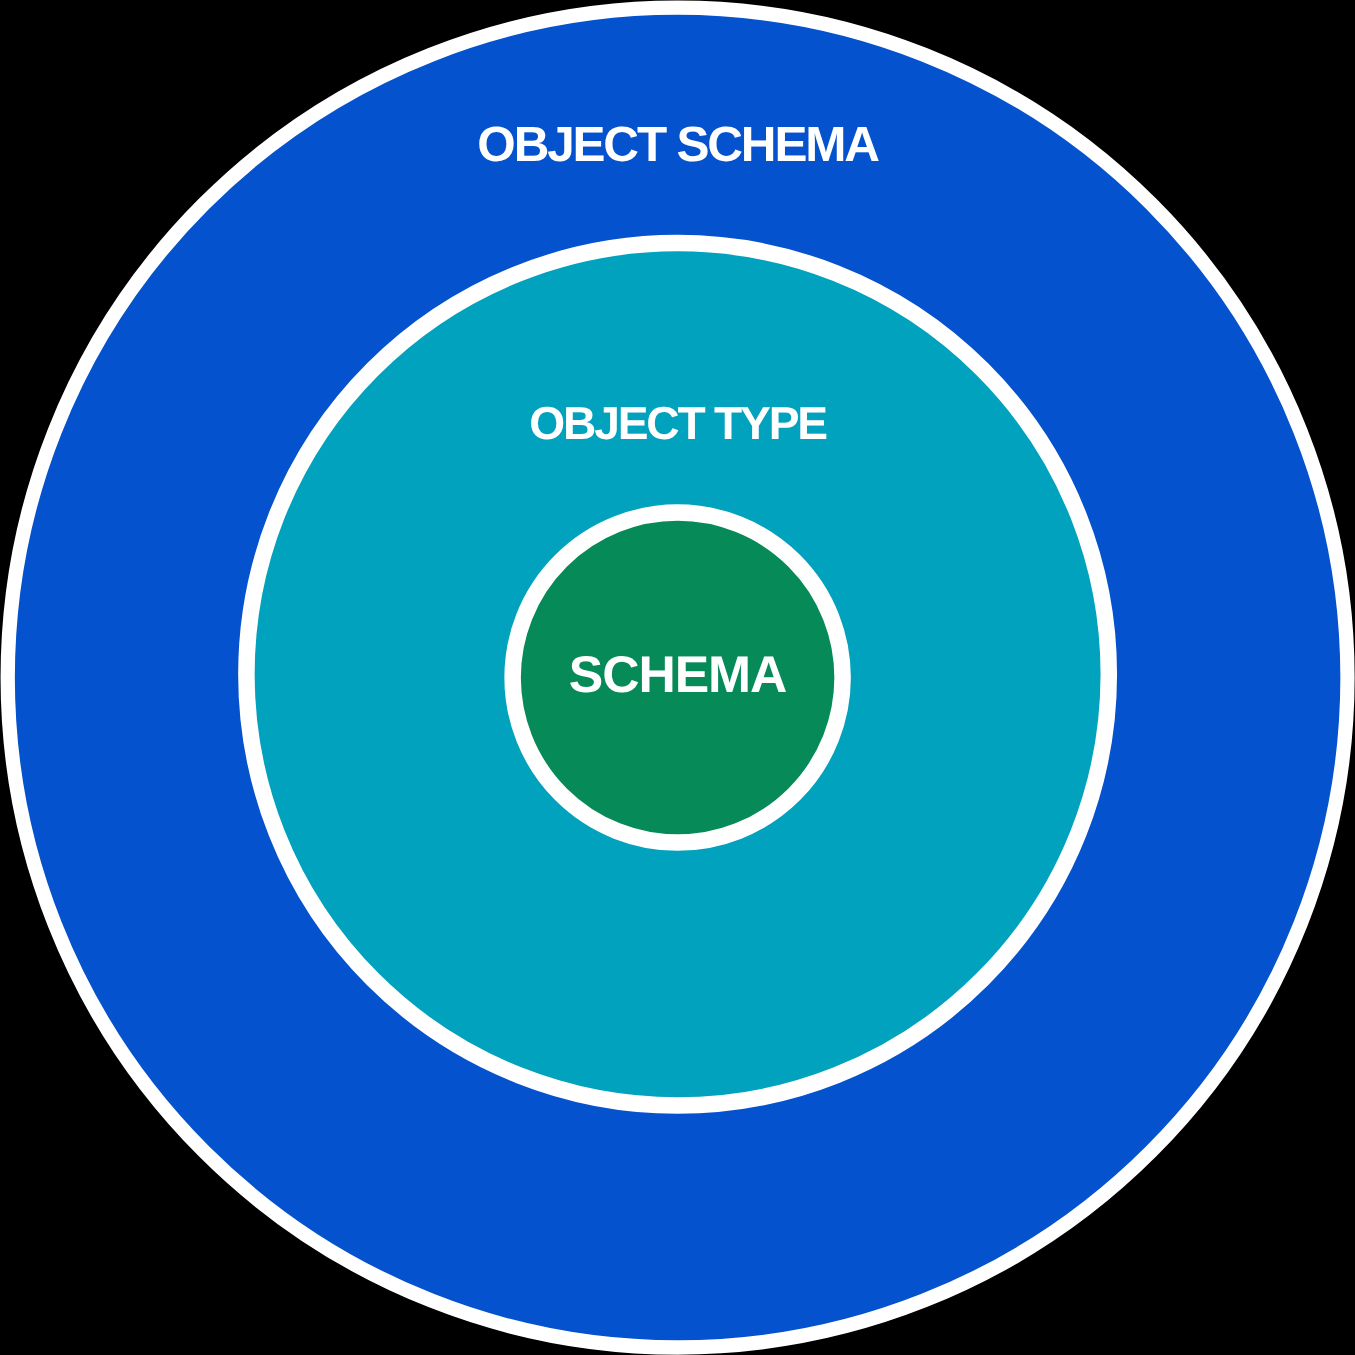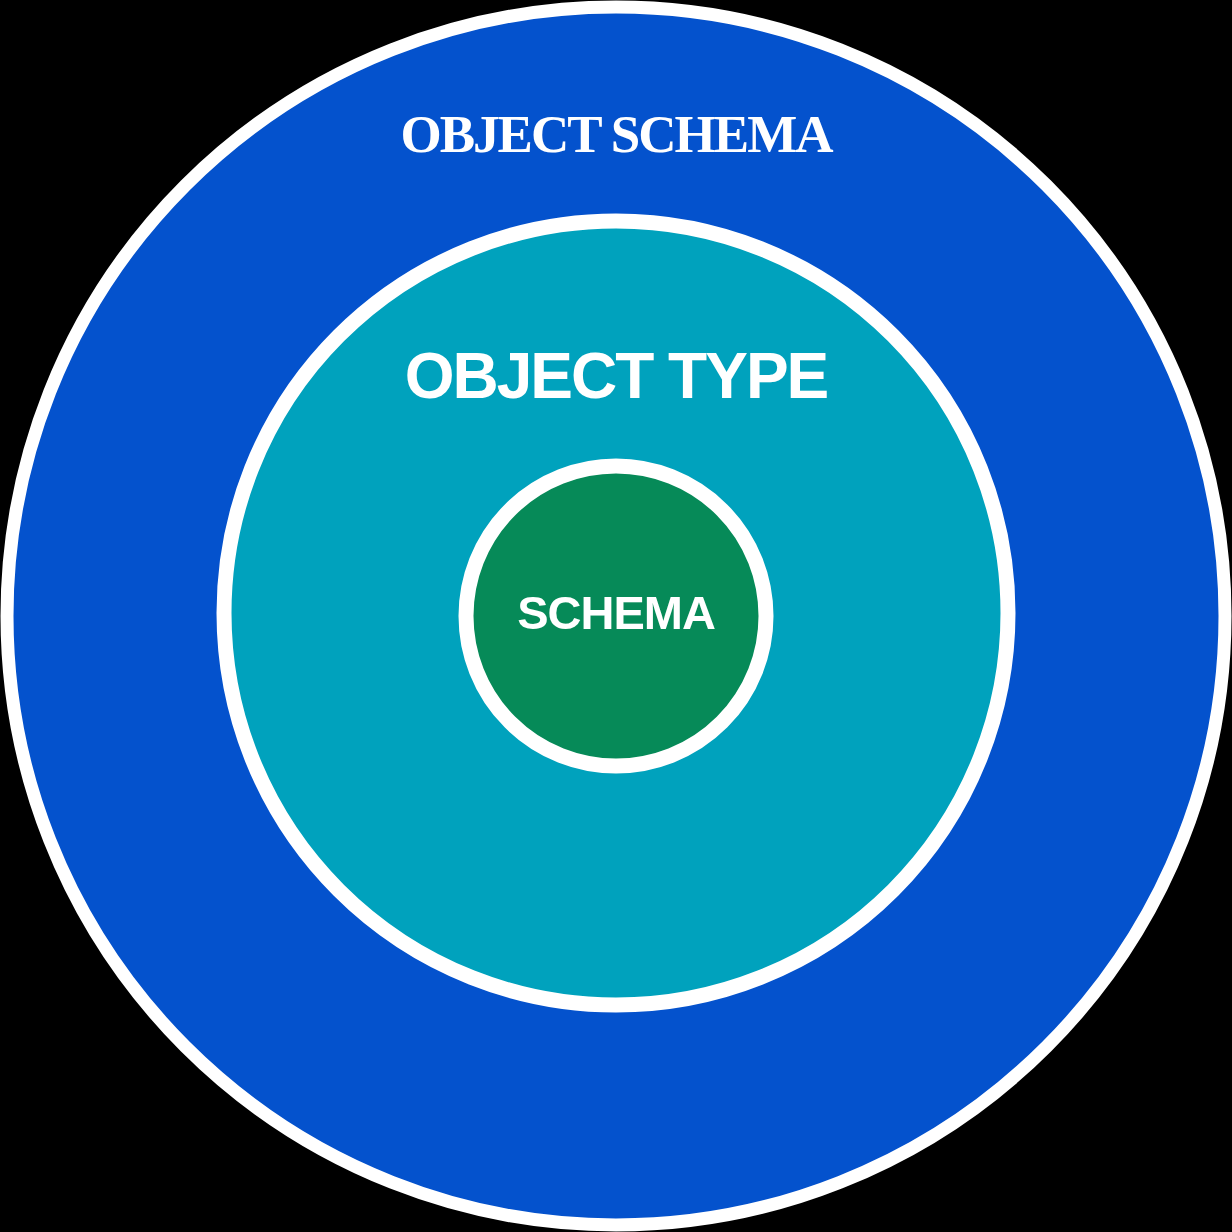--- a/index.html
+++ b/index.html
@@ -26,27 +26,26 @@
     width: 1232px;
     text-align: center;
     color: #ffffff;
     font-weight: bold;
     line-height: 1;
     white-space: nowrap;
     user-select: none;
   }
   .label-schema {
     top: 108px;
-    font-size: 53px;
+    font-size: 45px;
     letter-spacing: -2px;
-    font-family: Liberation Serif, serif;
   }
   .label-type {
-    top: 344px;
-    font-size: 64px;
+    top: 364px;
+    font-size: 42px;
     letter-spacing: -2px;
   }
   .label-object {
     top: 589px;
     font-size: 47px;
     letter-spacing: -1px;
   }
 </style>
 </head>
 <body>

